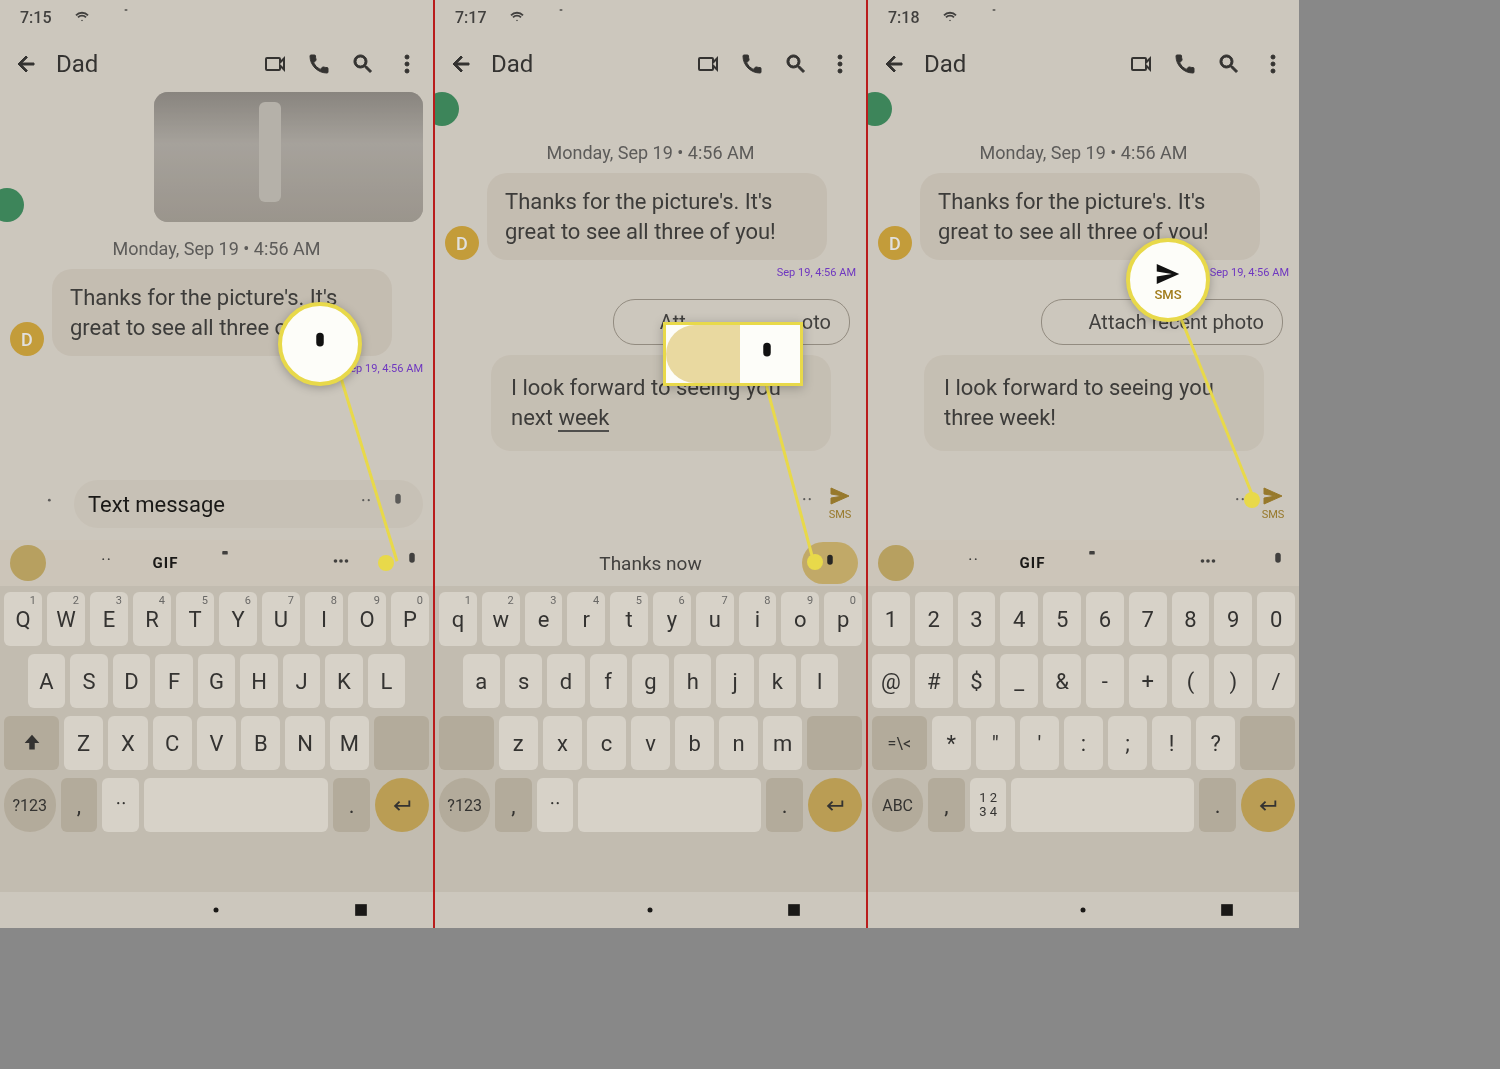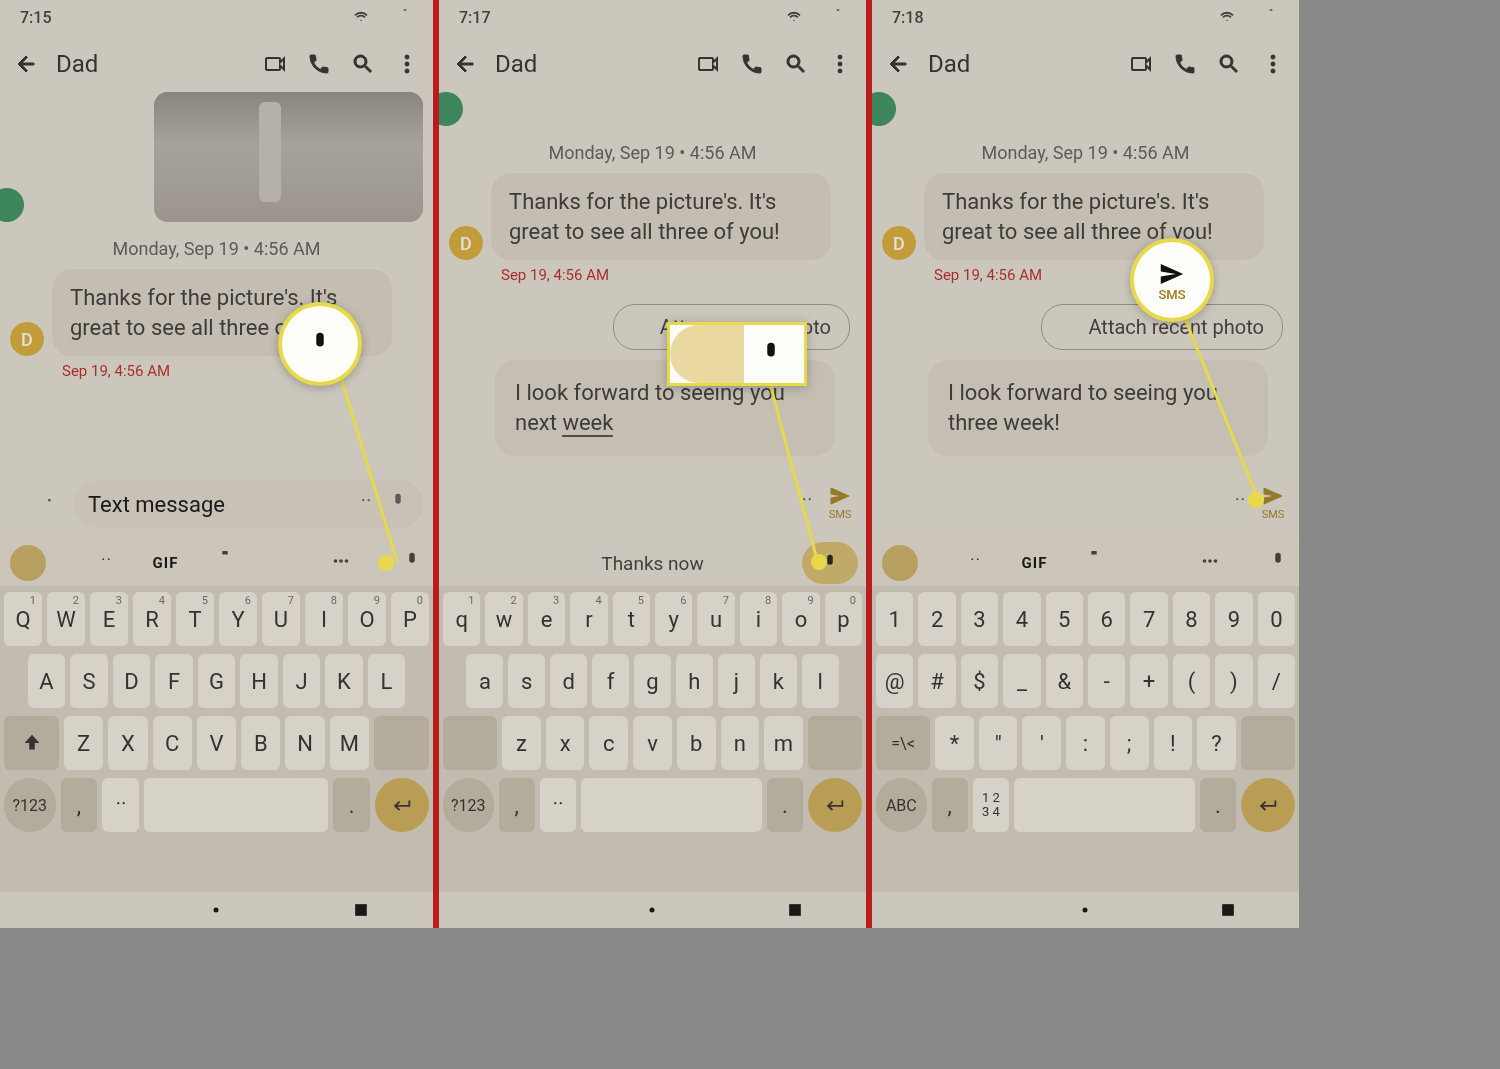--- a/index.html
+++ b/index.html
@@ -11,30 +11,30 @@
     height: 928px;
     overflow: hidden;
   }
   .panel {
     width: 433px;
     height: 928px;
     background: #e5dfd5;
     position: relative;
     overflow: hidden;
   }
-  .panel + .panel { border-left: 6px solid #b91c1c; }
+  .panel + .panel { border-left: 2px solid #b91c1c; }
   .dim-overlay {
     position: absolute; inset: 0;
     background: rgba(120,115,105,0.22);
     pointer-events: none;
     z-index: 5;
   }
   
   .statusbar {
-    display: flex; justify-content: space-between;
+    display: flex; justify-content: flex-start;
     padding: 8px 20px 4px 20px;
     font-size: 16px; font-weight: 500; color: #333;
   }
   .status-icons { display:flex; gap:6px; align-items:center; }
   .status-icons svg { width:16px; height:16px; fill:#333; }
   
   .appbar {
     display:flex; align-items:center; gap:16px;
     padding: 18px 12px 14px 12px;
   }
@@ -68,21 +68,21 @@
   .avatar.green { background:#2e8b57; margin-left:-20px; }
   .bubble {
     background:#dad3c6; border-radius:20px;
     padding:14px 18px; font-size:22px; color:#2d2d2d; line-height:1.35;
     max-width: 340px;
   }
   .bubble.compose {
     background:#dcd5c8; font-size:22px; padding:18px 20px;
     width: 340px;
   }
-  .ts { font-size:15px; color:#b91c1c; margin:6px 0 14px 52px; }
+  .ts { font-size:11px; color:#6d28d9; margin:6px 0 14px 52px;text-align:right; }
   .chip {
     display:inline-flex; align-items:center; gap:8px;
     border:1px solid #9a9387; border-radius:22px;
     padding:10px 18px; font-size:20px; color:#333;
     margin: 6px 0 10px 0;
   }
   .chip-wrap { text-align:right; padding-right:6px; }
   .chip svg { width:20px; height:20px; fill:#555; }
   
   .composer {

